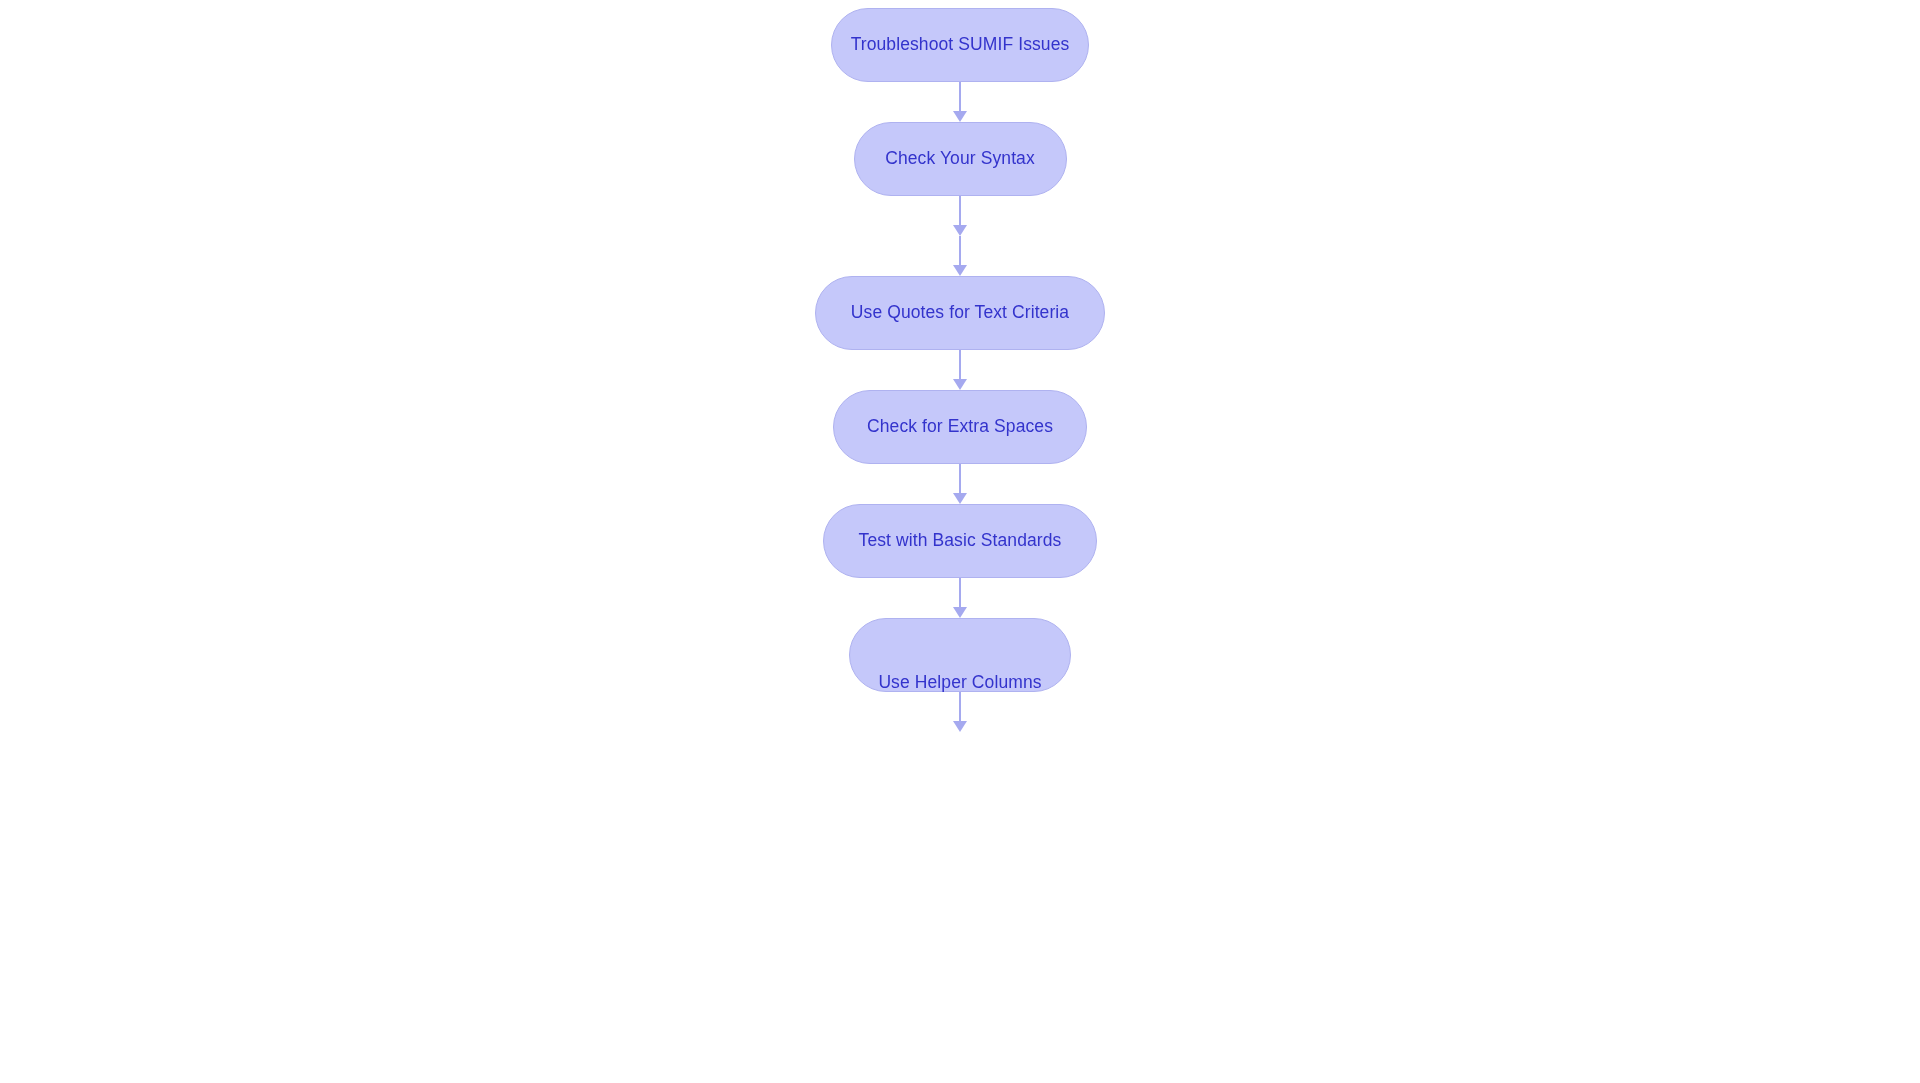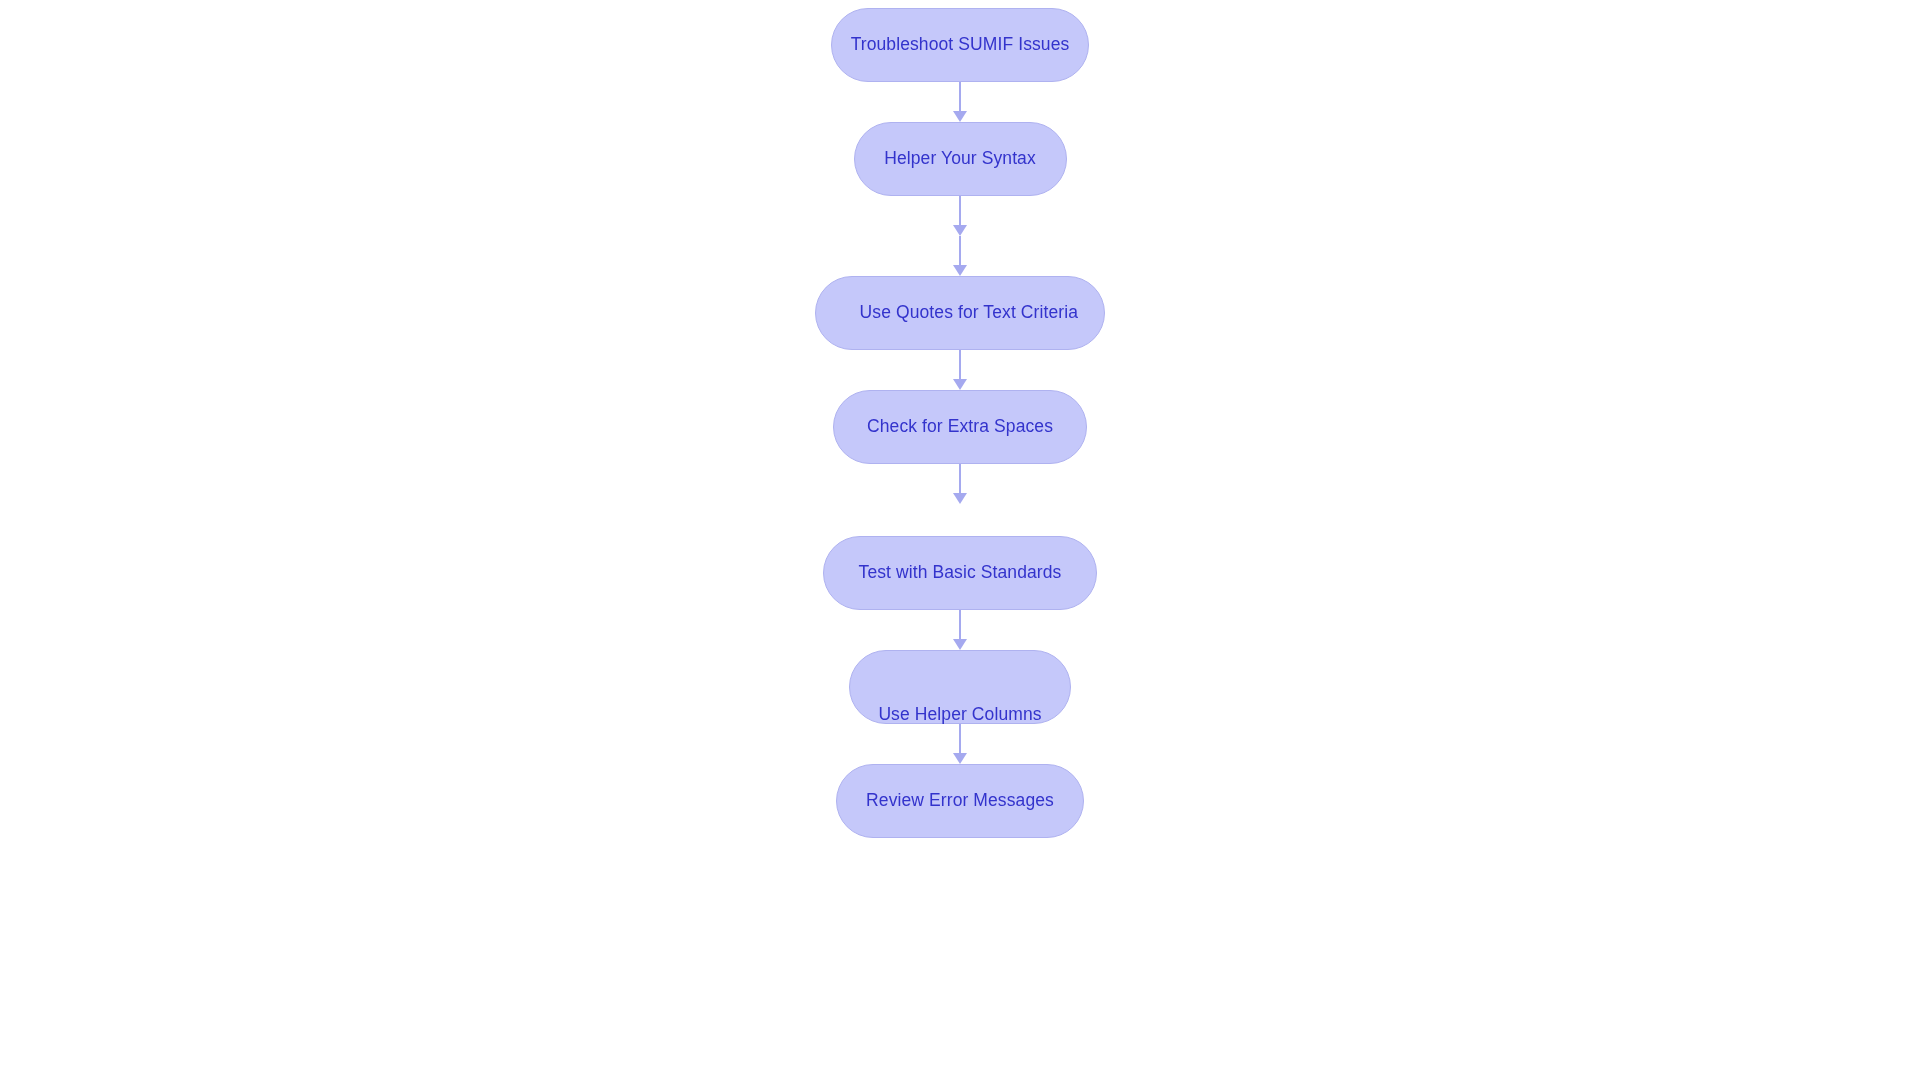--- a/index.html
+++ b/index.html
@@ -107,68 +107,65 @@
     <div class="flow-node" style="width:258px;">
       <span class="flow-node-label">Troubleshoot SUMIF Issues</span>
     </div>
 
     <div class="flow-connector">
       <div class="connector-line"></div>
       <div class="connector-arrowhead"></div>
     </div>
 
     <div class="flow-node" style="width:213px;">
-      <span class="flow-node-label">Helper Your Syntax</span>
+      <span class="flow-node-label">Check Your Syntax</span>
     </div>
 
     <div class="flow-connector">
       <div class="connector-line"></div>
       <div class="connector-arrowhead"></div>
     </div>
 
 
     <div class="flow-connector">
       <div class="connector-line"></div>
       <div class="connector-arrowhead"></div>
     </div>
 
-    <div class="flow-node" style="width:290px;justify-content:flex-end;">
+    <div class="flow-node" style="width:290px;">
       <span class="flow-node-label">Use Quotes for Text Criteria</span>
     </div>
 
     <div class="flow-connector">
       <div class="connector-line"></div>
       <div class="connector-arrowhead"></div>
     </div>
 
     <div class="flow-node" style="width:254px;">
       <span class="flow-node-label">Check for Extra Spaces</span>
     </div>
 
     <div class="flow-connector">
       <div class="connector-line"></div>
       <div class="connector-arrowhead"></div>
     </div>
 
-    <div class="flow-node" style="width:274px;margin-top:32px;">
+    <div class="flow-node" style="width:274px;">
       <span class="flow-node-label">Test with Basic Standards</span>
     </div>
 
     <div class="flow-connector">
       <div class="connector-line"></div>
       <div class="connector-arrowhead"></div>
     </div>
 
     <div class="flow-node" style="width:222px;align-items:flex-end;">
       <span class="flow-node-label">Use Helper Columns</span>
     </div>
 
     <div class="flow-connector">
       <div class="connector-line"></div>
       <div class="connector-arrowhead"></div>
     </div>
 
-    <div class="flow-node" style="width:248px;">
-      <span class="flow-node-label">Review Error Messages</span>
-    </div>
 
   </div>
 </div>
 
 </body></html>

